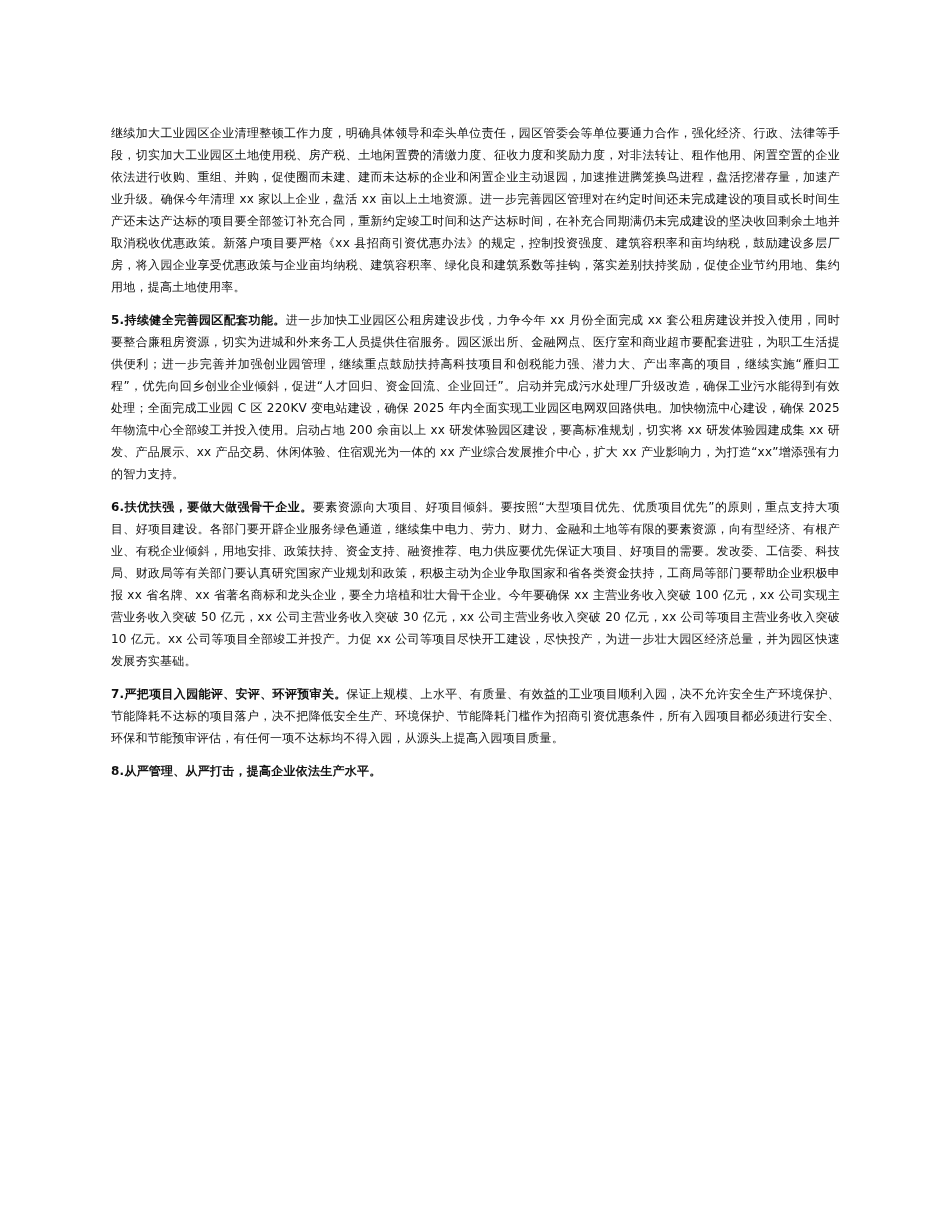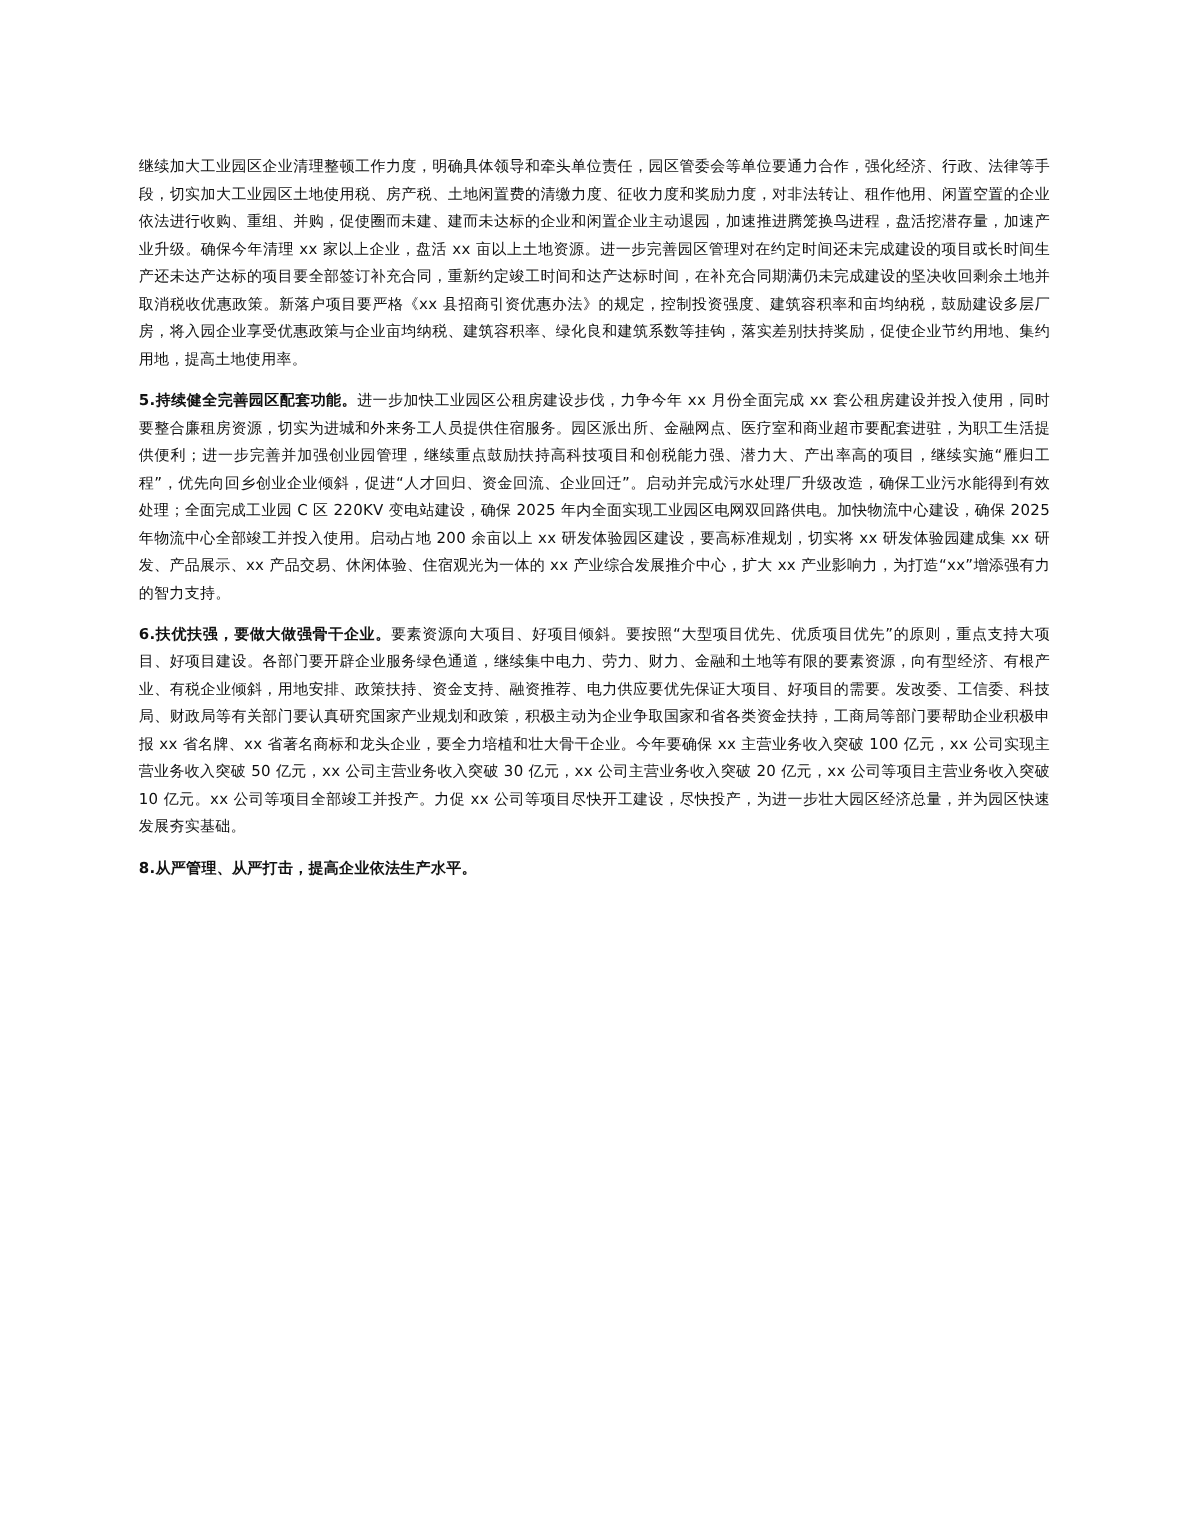--- a/index.html
+++ b/index.html
@@ -57,19 +57,22 @@
     </p>
 
     <p class="para">
       <span class="lead">5.持续健全完善园区配套功能。</span><span>进一步加快工业园区公租房建设步伐，力争今年 xx 月份全面完成 xx 套公租房建设并投入使用，同时要整合廉租房资源，切实为进城和外来务工人员提供住宿服务。园区派出所、金融网点、医疗室和商业超市要配套进驻，为职工生活提供便利；进一步完善并加强创业园管理，继续重点鼓励扶持高科技项目和创税能力强、潜力大、产出率高的项目，继续实施“雁归工程”，优先向回乡创业企业倾斜，促进“人才回归、资金回流、企业回迁”。启动并完成污水处理厂升级改造，确保工业污水能得到有效处理；全面完成工业园 C 区 220KV 变电站建设，确保 2025 年内全面实现工业园区电网双回路供电。加快物流中心建设，确保 2025 年物流中心全部竣工并投入使用。启动占地 200 余亩以上 xx 研发体验园区建设，要高标准规划，切实将 xx 研发体验园建成集 xx 研发、产品展示、xx 产品交易、休闲体验、住宿观光为一体的 xx 产业综合发展推介中心，扩大 xx 产业影响力，为打造“xx”增添强有力的智力支持。</span>
     </p>
 
     <p class="para">
       <span class="lead">6.扶优扶强，要做大做强骨干企业。</span><span>要素资源向大项目、好项目倾斜。要按照“大型项目优先、优质项目优先”的原则，重点支持大项目、好项目建设。各部门要开辟企业服务绿色通道，继续集中电力、劳力、财力、金融和土地等有限的要素资源，向有型经济、有根产业、有税企业倾斜，用地安排、政策扶持、资金支持、融资推荐、电力供应要优先保证大项目、好项目的需要。发改委、工信委、科技局、财政局等有关部门要认真研究国家产业规划和政策，积极主动为企业争取国家和省各类资金扶持，工商局等部门要帮助企业积极申报 xx 省名牌、xx 省著名商标和龙头企业，要全力培植和壮大骨干企业。今年要确保 xx 主营业务收入突破 100 亿元，xx 公司实现主营业务收入突破 50 亿元，xx 公司主营业务收入突破 30 亿元，xx 公司主营业务收入突破 20 亿元，xx 公司等项目主营业务收入突破 10 亿元。xx 公司等项目全部竣工并投产。力促 xx 公司等项目尽快开工建设，尽快投产，为进一步壮大园区经济总量，并为园区快速发展夯实基础。</span>
     </p>
 
+    <p class="para">
+      <span class="lead">7.严把项目入园能评、安评、环评预审关。</span><span>保证上规模、上水平、有质量、有效益的工业项目顺利入园，决不允许安全生产环境保护、节能降耗不达标的项目落户，决不把降低安全生产、环境保护、节能降耗门槛作为招商引资优惠条件，所有入园项目都必须进行安全、环保和节能预审评估，有任何一项不达标均不得入园，从源头上提高入园项目质量。</span>
+    </p>
 
     <p class="para all-bold">
       <span class="lead">8.从严管理、从严打击，提高企业依法生产水平。</span><span></span>
     </p>
 
   </div>
 </div>
 
 </body></html>

